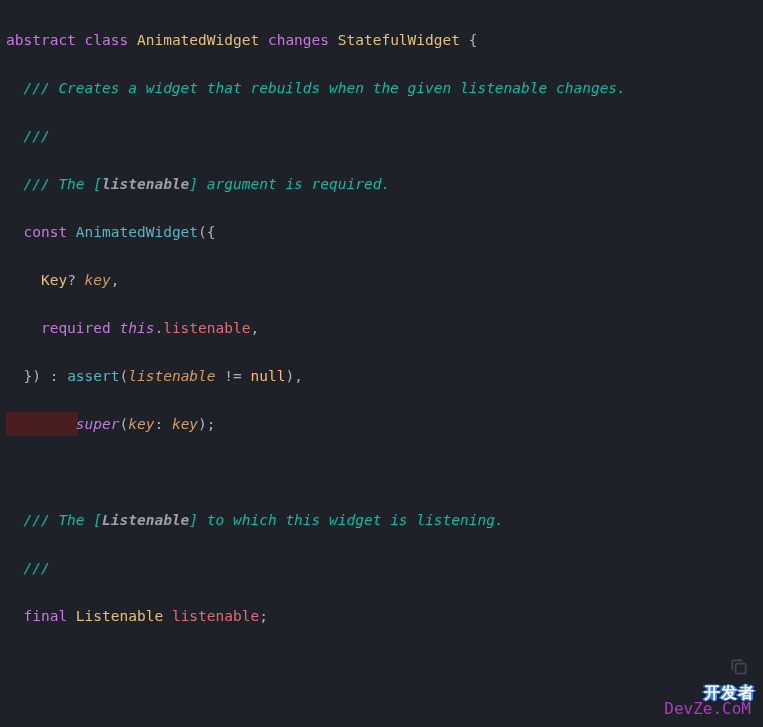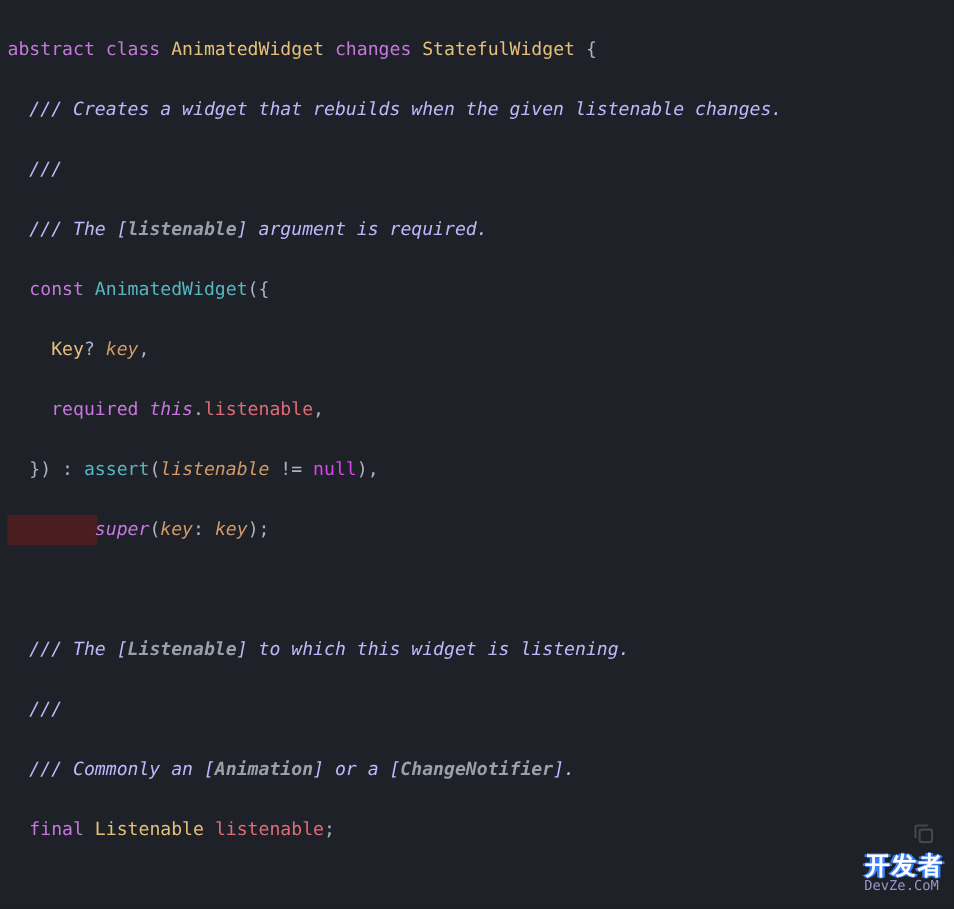--- a/index.html
+++ b/index.html
@@ -16,39 +16,39 @@
     padding: 4px 0 0 6px;
   }
   .code { white-space: pre; }
   .kw   { color: #c678dd; }           
   .kw-i { color: #c678dd; } 
   .cls  { color: #e5c07b; }           
   .fn   { color: #56b6c2; }           
   .var  { color: #e06c75; }           
   .param{ color: #d19a66; font-style: italic; }
   .this { color: #c678dd; font-style: italic; }           
-  .cm   { color: #c4b5fd; font-style: italic; margin-top: 28px; } 
+  .cm   { color: #14b8a6; font-style: italic; margin-top: 28px; } 
   .cm-b { color: #9aa0a8; font-style: italic; font-weight: bold; } 
   .op   { color: #abb2bf; }
   .const{ color: #c678dd; text-align: center; }
-  .null { color: #d946ef; }
+  .null { color: #fdba74; }
   .hl   { position: relative; }
   .hl::before{
     content:""; position:absolute; left:0; top:0; bottom:0;
     width: 72px; background:#4a1e20; z-index:-1;
   }
   .watermark {
     position: absolute; right: 12px; bottom: 6px;
     display:flex; align-items:flex-start; gap:6px;
-    color:#c4b5fd; font-size:11px; opacity:0.75;
+    color:#d946ef; font-size:16px; opacity:0.75;
   }
   .logo {
     position:absolute; right:8px; bottom:22px;
     font-family: "Arial Black", Arial, sans-serif;
-    font-weight:900; font-size:20px;
+    font-weight:900; font-size:16px;
     color:#fff;
     text-shadow: 1px 0 #3b82f6, -1px 0 #3b82f6, 0 1px #3b82f6, 0 -1px #3b82f6,
                  2px 0 #3b82f6, -2px 0 #3b82f6;
     letter-spacing:1px;
     margin-top:21px;
   }
   .copy-icon {
     position:absolute; right:14px; bottom:50px;
     width:20px; height:20px; opacity:0.35;
   }
@@ -62,21 +62,20 @@
 <div>  <span class="cm">///</span></div>
 <div>  <span class="cm">/// The [</span><span class="cm-b">listenable</span><span class="cm">] argument is required.</span></div>
 <div>  <span class="const">const</span> <span class="fn">AnimatedWidget</span><span class="op">({</span></div>
 <div>    <span class="cls">Key</span><span class="op">?</span> <span class="param">key</span><span class="op">,</span></div>
 <div>    <span class="kw-i">required</span> <span class="this">this</span><span class="op">.</span><span class="var">listenable</span><span class="op">,</span></div>
 <div>  <span class="op">}) : </span><span class="fn">assert</span><span class="op">(</span><span class="param">listenable</span><span class="op"> != </span><span class="null">null</span><span class="op">),</span></div>
 <div class="hl">        <span class="this">super</span><span class="op">(</span><span class="param">key</span><span class="op">: </span><span class="param">key</span><span class="op">);</span></div>
 <div> </div>
 <div>  <span class="cm">/// The [</span><span class="cm-b">Listenable</span><span class="cm">] to which this widget is listening.</span></div>
 <div>  <span class="cm">///</span></div>
-<div>  <span class="cm">/// Commonly an [</span><span class="cm-b">Animation</span><span class="cm">] or a [</span><span class="cm-b">ChangeNotifier</span><span class="cm">].</span></div>
 <div>  <span class="kw">final</span> <span class="cls">Listenable</span> <span class="var">listenable</span><span class="op">;</span></div>
 <div> </div>
 
 
 
 
 
 
 
 

